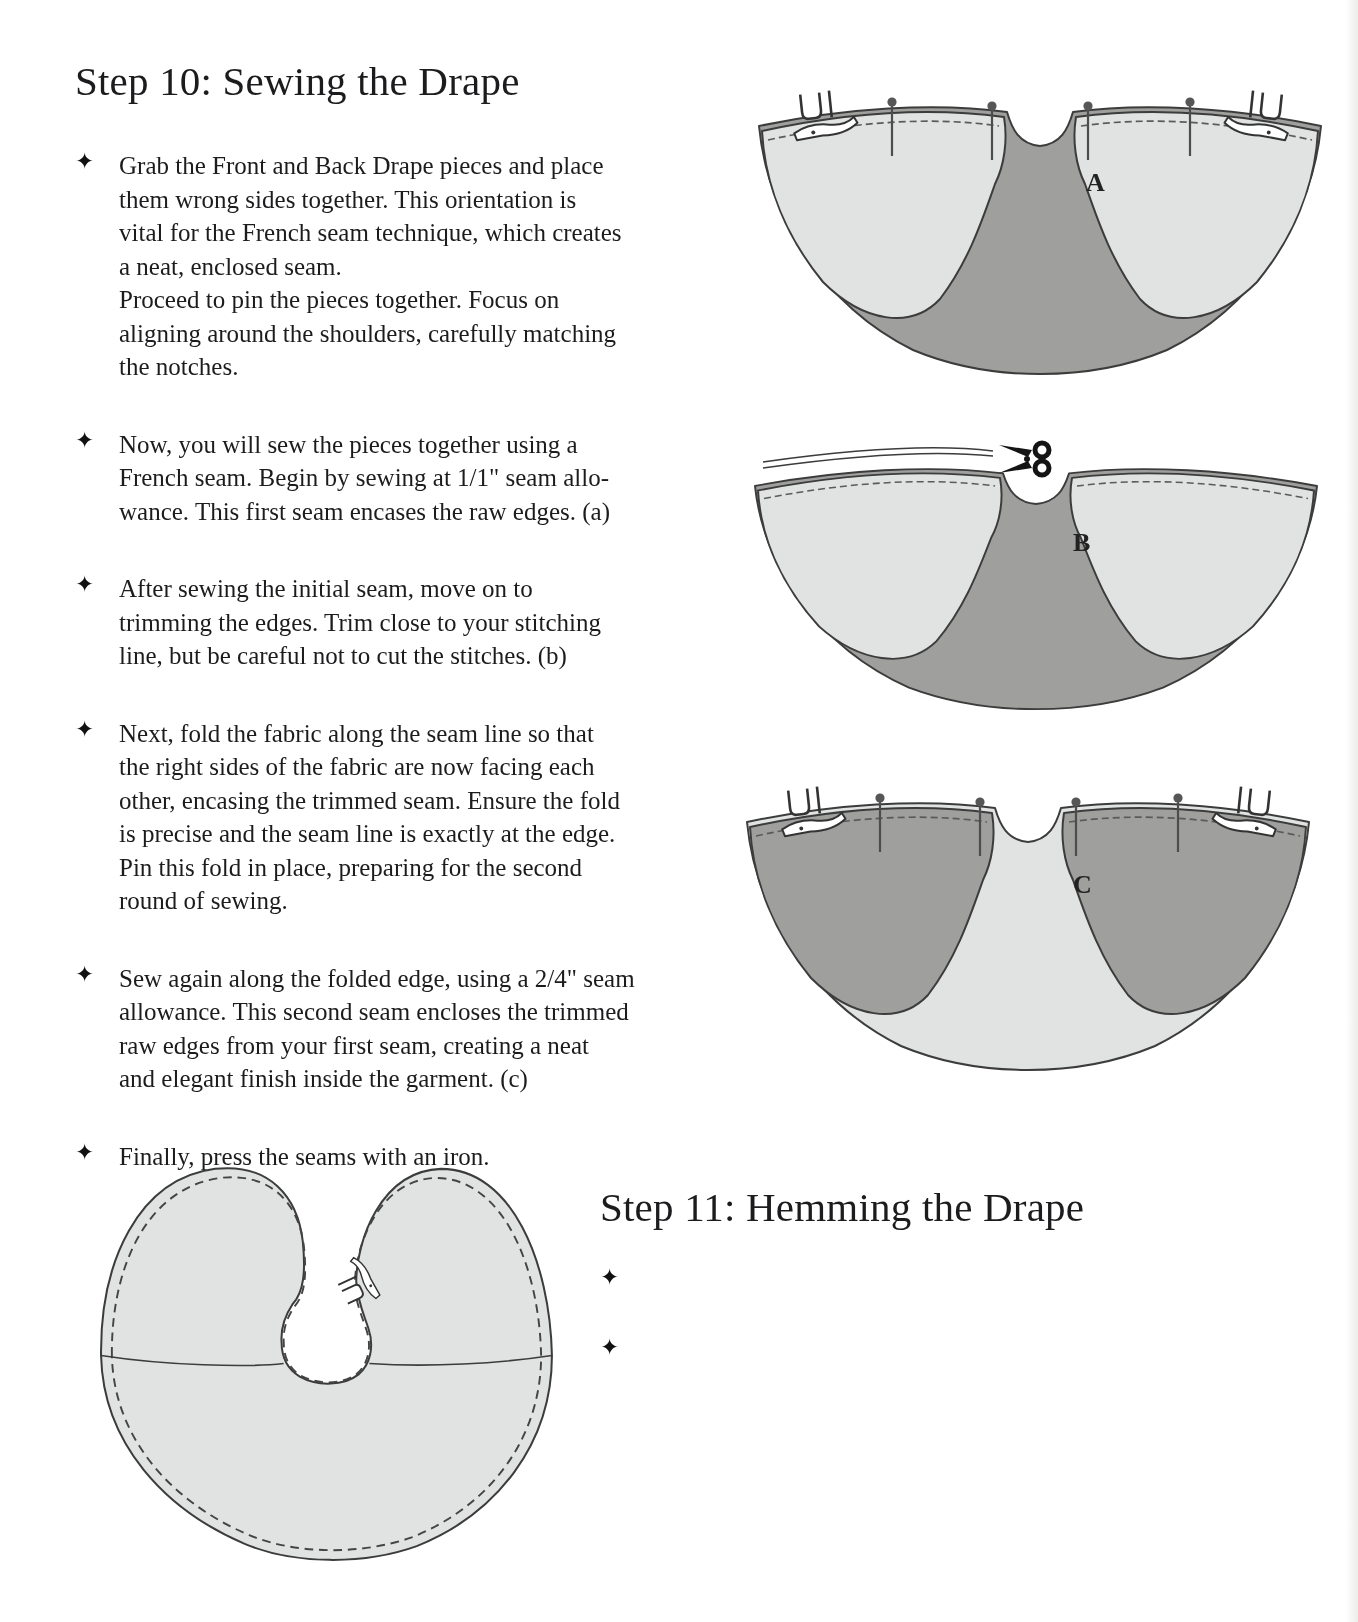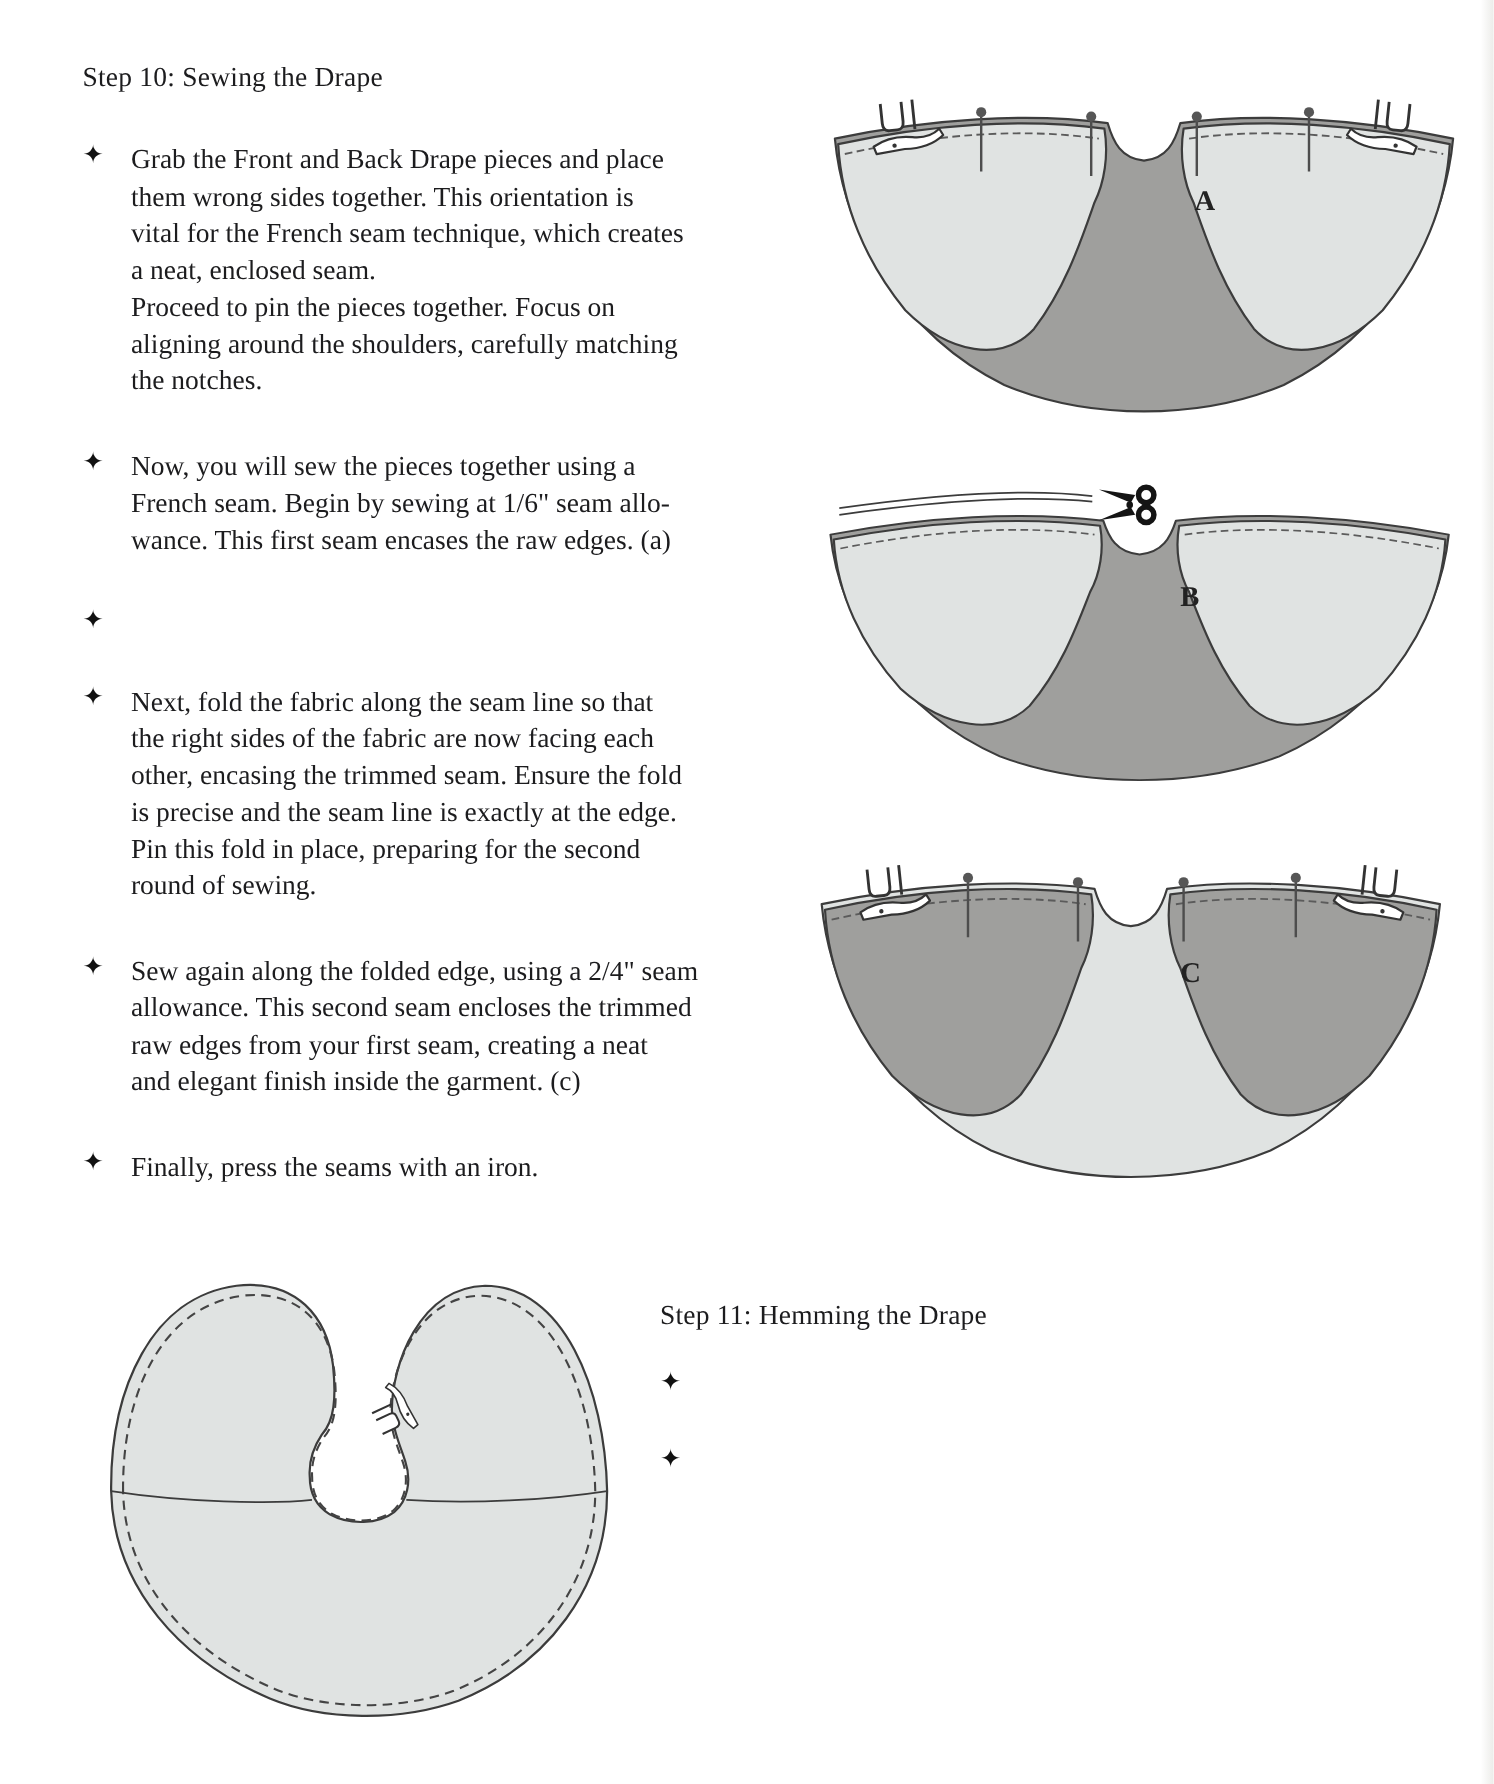--- a/index.html
+++ b/index.html
@@ -16,21 +16,21 @@
     font-family:"Liberation Serif", serif;
     color:var(--text);
   }
   .page::after{
     content:"";position:absolute;top:0;right:0;width:12px;height:100%;
     background:linear-gradient(to right,rgba(255,255,255,0),#ecece9);
     pointer-events:none;
   }
   .col{position:absolute;}
   .col h1{
-    font-size:25px;font-weight:400;margin:0;letter-spacing:.2px;
+    font-size:41px;font-weight:400;margin:0;letter-spacing:.2px;
   }
   .step10-col{left:75px;top:57px;width:672px;}
   .step10-col h1{margin-bottom:40px;}
   .step11-col{left:600px;top:1183px;width:700px;}
   .step11-col h1{margin-bottom:30px;}
   .bullet{display:flex;align-items:flex-start;margin:0 0 36px 0;}
   .bullet .star{
     flex:0 0 40px;font-family:"DejaVu Sans",sans-serif;
     font-size:23px;line-height:33.5px;color:#111;
   }
@@ -96,25 +96,28 @@
 them wrong sides together. This orientation is
 vital for the French seam technique, which creates
 a neat, enclosed seam.
 Proceed to pin the pieces together. Focus on
 aligning around the shoulders, carefully matching
 the notches.</p>
     </div>
     <div class="bullet">
       <span class="star">✦</span>
       <p>Now, you will sew the pieces together using a
-French seam. Begin by sewing at 1/6" seam allo-
+French seam. Begin by sewing at 1/1" seam allo-
 wance. This first seam encases the raw edges. (a)</p>
     </div>
     <div class="bullet">
       <span class="star">✦</span>
+      <p>After sewing the initial seam, move on to
+trimming the edges. Trim close to your stitching
+line, but be careful not to cut the stitches. (b)</p>
     </div>
     <div class="bullet">
       <span class="star">✦</span>
       <p>Next, fold the fabric along the seam line so that
 the right sides of the fabric are now facing each
 other, encasing the trimmed seam. Ensure the fold
 is precise and the seam line is exactly at the edge.
 Pin this fold in place, preparing for the second
 round of sewing.</p>
     </div>

